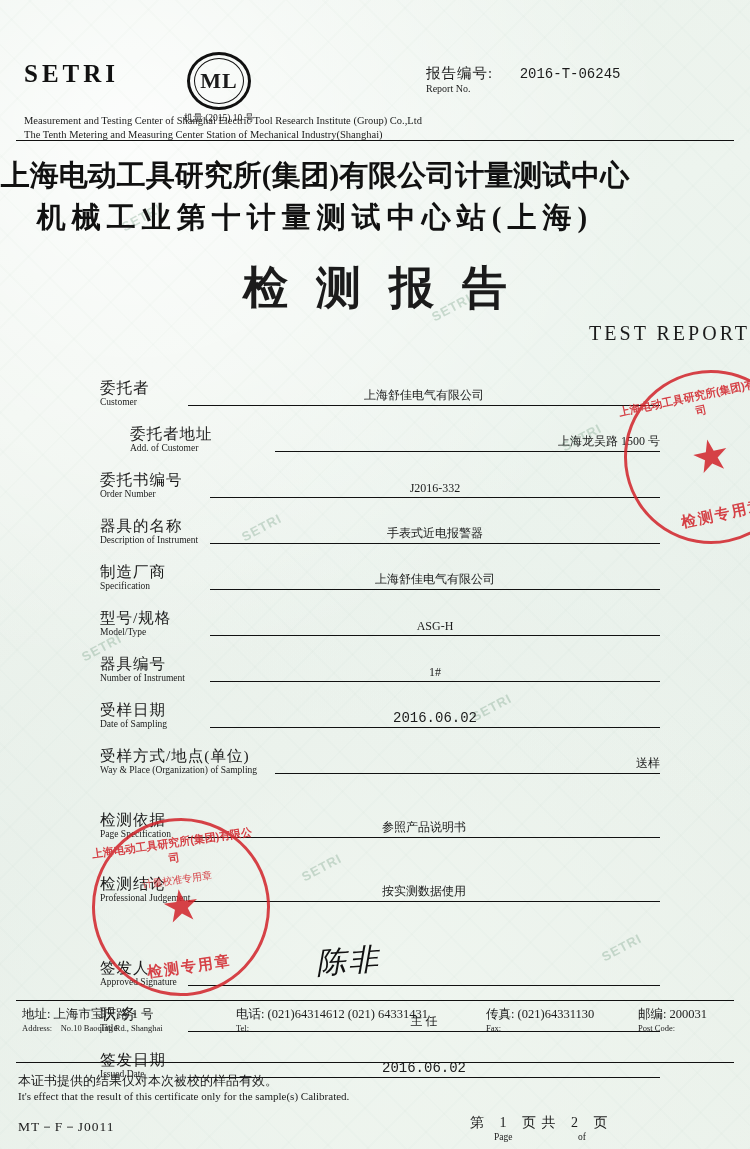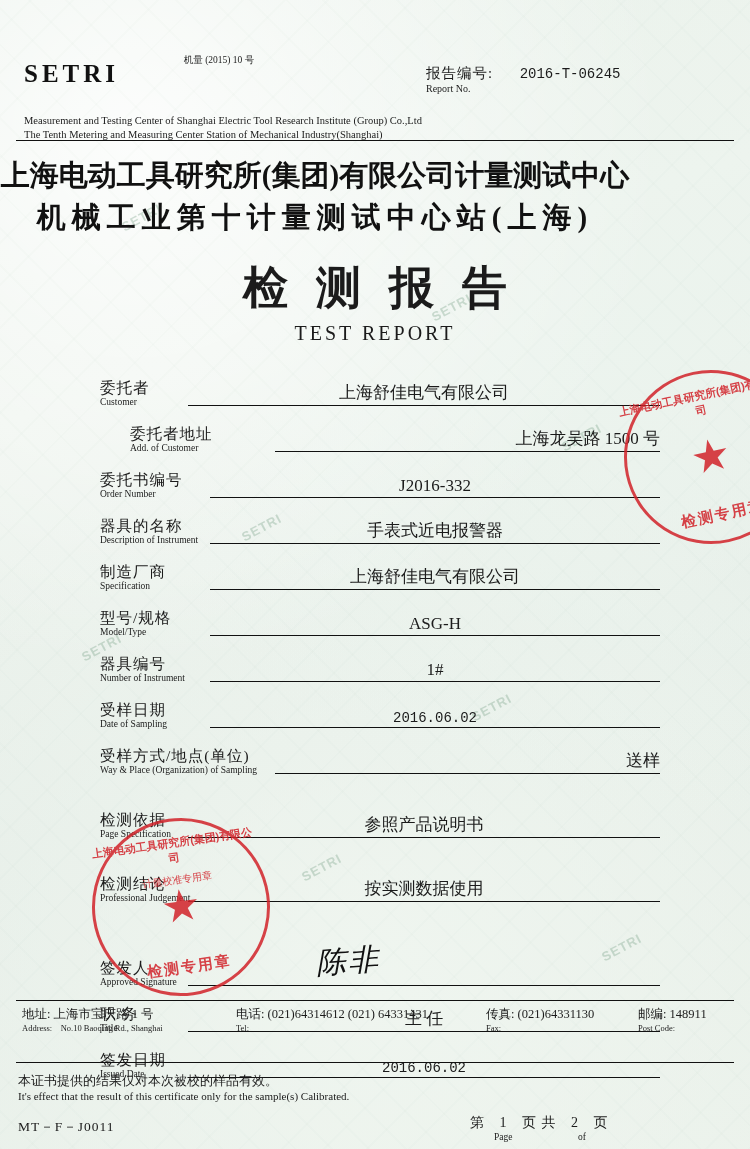--- a/index.html
+++ b/index.html
@@ -169,21 +169,21 @@
     font-size: 45px;
     font-weight: bold;
     letter-spacing: 28px;
     text-indent: 28px;
     font-family: "Liberation Serif", serif;
   }
   .big-title-en {
     position: absolute;
     left: 0; width: 750px;
     top: 322px;
-    text-align: center;
+    text-align: right;
     font-size: 20px;
     letter-spacing: 3px;
     font-family: "Liberation Serif", serif;
   }
 
   
   .form {
     position: absolute;
     left: 100px;
     top: 378px;
@@ -212,21 +212,21 @@
   .row .line {
     position: absolute;
     bottom: 18px;
     height: 0;
     border-bottom: 1.3px solid #111;
   }
   .row .value {
     position: absolute;
     bottom: 20px;
     text-align: center;
-    font-size: 17px;
+    font-size: 12px;
     font-family: "Liberation Serif", serif;
     white-space: nowrap;
   }
   .row .value.mono {
     font-family: "Liberation Mono", monospace;
     font-size: 14px;
   }
 
   
   .i0 .line  { left: 88px;  right: 0; }
@@ -388,20 +388,23 @@
   <div class="wm-text" style="left:470px; top:700px;">SETRI</div>
   <div class="wm-text" style="left:300px; top:860px;">SETRI</div>
   <div class="wm-text" style="left:600px; top:940px;">SETRI</div>
 
   <div class="inner">
 
     <div class="header">
       <div class="setri-logo">SETRI</div>
 
       <div class="ml-badge">
+        <div class="ml-circle">
+          <div class="ml-text">ML</div>
+        </div>
         <div class="ml-caption">机量 (2015) 10 号</div>
       </div>
 
       <div class="report-no">
         <div class="cn">
           <span>报告编号:</span>
           <span class="val">2016-T-06245</span>
         </div>
         <div class="en">Report No.</div>
       </div>
@@ -550,21 +553,21 @@
         </div>
         <div class="foot-item" style="left:218px;">
           <div class="cn">电话: (021)64314612  (021) 64331431</div>
           <div class="en">Tel:</div>
         </div>
         <div class="foot-item" style="left:468px;">
           <div class="cn">传真: (021)64331130</div>
           <div class="en">Fax:</div>
         </div>
         <div class="foot-item" style="left:620px;">
-          <div class="cn">邮编: 148911</div>
+          <div class="cn">邮编: 200031</div>
           <div class="en">Post Code:</div>
         </div>
       </div>
     </div>
 
     <div class="rule bottom-2"></div>
 
     <div class="eff">
       <div class="cn">本证书提供的结果仅对本次被校的样品有效。</div>
       <div class="en">It's effect that the result of this certificate only for the sample(s) Calibrated.</div>

